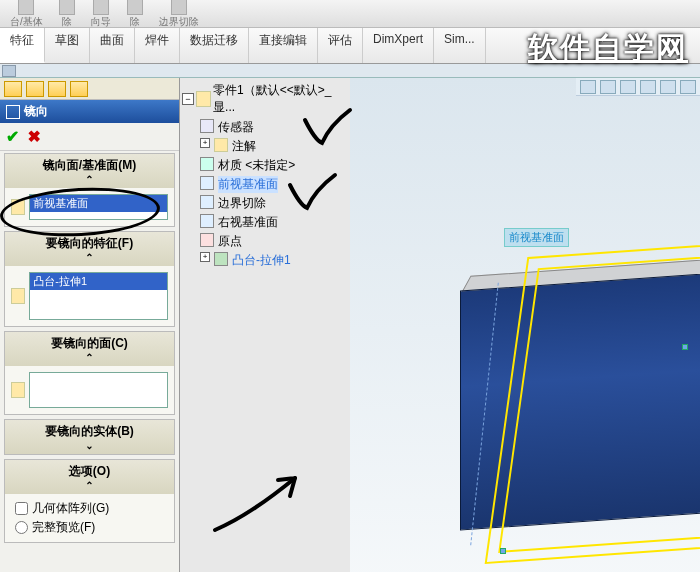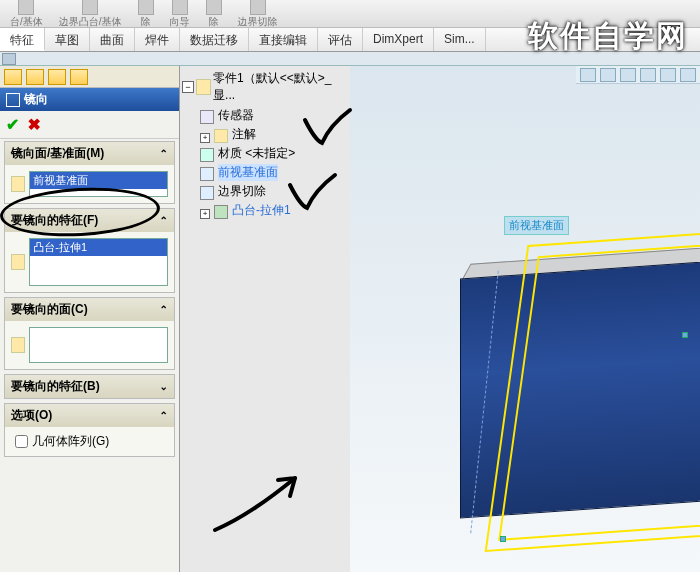--- a/index.html
+++ b/index.html
@@ -4,58 +4,58 @@
 <style>
   * { box-sizing: border-box; margin: 0; padding: 0; font-family: "Microsoft YaHei", sans-serif; }
   body { width: 700px; height: 572px; background: #e8e8e8; overflow: hidden; position: relative; }
 
   
   .top-cmds { height: 28px; background: linear-gradient(#f4f4f4,#dedede); display: flex; align-items: center; gap: 4px; padding-left: 4px; border-bottom: 1px solid #bbb; font-size: 10px; color: #777; }
   .top-cmds .cmd { display: flex; flex-direction: column; align-items: center; padding: 0 6px; }
   .top-cmds .cmd .ic { width: 16px; height: 16px; background: #ccc; border: 1px solid #aaa; }
 
   
-  .ribbon { height: 24px; background: linear-gradient(#fafafa,#e8e8e8); display: flex; border-bottom: 1px solid #999; font-size: 12px; }
+  .ribbon { height: 36px; background: linear-gradient(#fafafa,#e8e8e8); display: flex; border-bottom: 1px solid #999; font-size: 12px; }
   .ribbon .tab { padding: 4px 10px; border-right: 1px solid #ccc; cursor: pointer; color: #333; }
   .ribbon .tab.active { background: #fff; border-bottom: 2px solid #fff; }
   .toolbar2 { height: 14px; background: #dfe8ef; border-bottom: 1px solid #9bb; display:flex; align-items:center; gap:2px; padding-left:2px;}
   .toolbar2 .tb { width:14px; height:12px; background:#bcd; border:1px solid #89a;}
 
   
   .main { display: flex; height: calc(572px - 28px - 24px - 14px); }
 
   
   .pm { width: 180px; background: #f1f1ed; border-right: 1px solid #999; display:flex; flex-direction:column; font-size: 12px; }
   .pm-tabs { height: 22px; display:flex; gap:4px; padding:3px 4px; background:#ece9d8; border-bottom:1px solid #bbb;}
   .pm-tabs .pt { width:18px; height:16px; border:1px solid #c90; background:linear-gradient(#ffe9a8,#ffcf55);}
   .pm-title { background: linear-gradient(#3d78c8,#1d4e9c); color:#fff; padding:3px 6px; display:flex; align-items:center; gap:4px; font-weight:bold;}
   .pm-title .ico { width:14px; height:14px; display:inline-block; border:1px solid #fff;}
   .pm-ok { padding:4px 6px; display:flex; gap:8px; border-bottom:1px solid #ccc;}
   .pm-ok .ok { color:#0a0; font-size:16px; font-weight:bold;}
   .pm-ok .cancel { color:#c00; font-size:16px; font-weight:bold;}
   .section { border:1px solid #bbb; margin:2px 4px; background:#f7f7f2;}
-  .sec-hdr { background: linear-gradient(#e8e6d8,#d8d6c0); padding:3px 6px; font-weight:bold; display:flex; justify-content:space-between; align-items:center;}
+  .sec-hdr { background: linear-gradient(#e8e6d8,#d8d6c0); padding:3px 6px; font-weight:bold; display:flex; justify-content:space-between; align-items:center;flex-direction:column;}
   .sec-hdr .chev { font-size:10px;}
   .sec-body { padding:4px 6px; }
   .row { display:flex; align-items:center; gap:4px; margin:2px 0;}
   .row .ricon { width:16px; height:16px; background:#ffe9a8; border:1px solid #cc9;}
   .listbox { background:#fff; border:1px solid #7a9; width:100%; min-height:26px; font-size:11px;}
   .listbox .sel { background:#3163c8; color:#fff; padding:1px 3px;}
   .listbox.tall { min-height:48px;}
   .listbox.tall2 { min-height:36px;}
   .opt { display:flex; align-items:center; gap:4px; margin:2px 0; padding-left:4px;}
   .opt input { margin:0; }
 
   
   .tree-col { width: 170px; padding:4px 2px; font-size:12px;}
   .tree-root { display:flex; align-items:center; gap:2px;}
   .tree-root .exp { width:12px; height:12px; border:1px solid #666; font-size:9px; line-height:10px; text-align:center; background:#fff;}
   .tree-root .ric { width:16px; height:16px; background:#ffe9a8; border:1px solid #cc9;}
   .tree-children { margin-left:18px; margin-top:2px;}
-  .tn { display:flex; align-items:flex-end; gap:4px; padding:1px 0; white-space:nowrap;}
+  .tn { display:flex; align-items:flex-start; gap:4px; padding:1px 0; white-space:nowrap;}
   .tn .ticon { width:14px; height:14px; border:1px solid #888;}
   .tn .lbl.blue { color:#2a6fd8;}
   .tn.hi .lbl { background:#cae1ff;}
   .ticon.sensor { background:#e8e8f8;}
   .ticon.note { background:#ffe9a8; border-color:#cc9;}
   .ticon.mat { background:#cfe;}
   .ticon.plane { background:#dfefff;}
   .ticon.origin { background:#fce0e0;}
   .ticon.feat { background:#bde3bf;}
   .tn .exp { width:10px; height:10px; border:1px solid #666; font-size:8px; line-height:8px; text-align:center; background:#fff;}
@@ -74,37 +74,33 @@
   .mo2 { left:168px; top:180px; width:330px; height:282px; transform:skewY(-4deg) skewX(-8deg);}
   .plane-label { position:absolute; left:154px; top:150px; font-size:11px; color:#1b8acb; background:rgba(135,206,235,0.4); padding:1px 4px; border:1px solid #7cc; }
   .handle { position:absolute; width:6px; height:6px; background:#6da7e8; border:1px solid #2a6;} .h3{left:150px; top:470px;} .h4{left:332px; top:266px;}
   .dashed-edge { position:absolute; border-left:1px dashed #7aa3dd; height:264px; left:134px; top:204px; transform:rotate(6deg);}
 
   
   .ann { position:absolute; pointer-events:none;}
   .ann svg { overflow:visible;}
 
   
-  .wm { position:absolute; top:16px; right:12px; color:#fff; text-shadow:0 0 4px #000,0 0 2px #000; font-size:30px; font-weight:bold; letter-spacing:2px;}
+  .wm { position:absolute; top:28px; right:12px; color:#fff; text-shadow:0 0 4px #000,0 0 2px #000; font-size:30px; font-weight:bold; letter-spacing:2px;text-decoration:underline;}
   .wm .sub { font-size:11px; letter-spacing:4px; display:block; text-align:center;}
 
   
   .ann-circle { position:absolute; left:0px; top:188px; width:160px; height:48px; border:3px solid #000; border-radius:50%; transform:rotate(-3deg);}
 </style>
 </head>
 <body>
 
 <div class="top-cmds">
   <div class="cmd">
       <span class="ic"></span>
       <span>台/基体</span>
-    </div>
-  <div class="cmd">
-      <span class="ic"></span>
-      <span>边界凸台/基体</span>
     </div>
   <div class="cmd">
       <span class="ic"></span>
       <span>除</span>
     </div>
   <div class="cmd">
       <span class="ic"></span>
       <span>向导</span>
     </div>
   <div class="cmd">
@@ -189,35 +185,39 @@
       <div class="sec-body">
         <div class="row">
           <span class="ricon"></span>
           <div class="listbox tall2"></div>
         </div>
       </div>
     </div>
 
     <div class="section">
       <div class="sec-hdr">
-        <span>要镜向的特征(B)</span>
+        <span>要镜向的实体(B)</span>
         <span class="chev">⌄</span>
       </div>
     </div>
 
     <div class="section">
       <div class="sec-hdr">
         <span>选项(O)</span>
         <span class="chev">⌃</span>
       </div>
       <div class="sec-body">
         <label class="opt">
           <input type="checkbox" style="">
           <span>几何体阵列(G)</span>
         </label>
+        <label class="opt">
+          <input type="radio" name="prev" style="">
+          <span>完整预览(F)</span>
+        </label>
       </div>
     </div>
   </div>
 
   <div class="tree-col">
     <div class="tree-root">
       <span class="exp">−</span>
       <span class="ric"></span>
       <span>零件1（默认&lt;&lt;默认&gt;_显...</span>
     </div>
@@ -237,20 +237,28 @@
         </div>
       <div class="tn hi">
           <span class="ticon plane"></span>
           <span class="lbl blue">前视基准面</span>
         </div>
       <div class="tn">
           <span class="ticon plane"></span>
           <span class="lbl">边界切除</span>
         </div>
       <div class="tn">
+          <span class="ticon plane"></span>
+          <span class="lbl">右视基准面</span>
+        </div>
+      <div class="tn">
+          <span class="ticon origin"></span>
+          <span class="lbl">原点</span>
+        </div>
+      <div class="tn">
           <span class="exp">+</span>
           <span class="ticon feat"></span>
           <span class="lbl blue">凸台-拉伸1</span>
         </div>
     </div>
   </div>
 
   <div class="viewport">
     <div class="vptoolbar">
       <div class="vt"></div>

